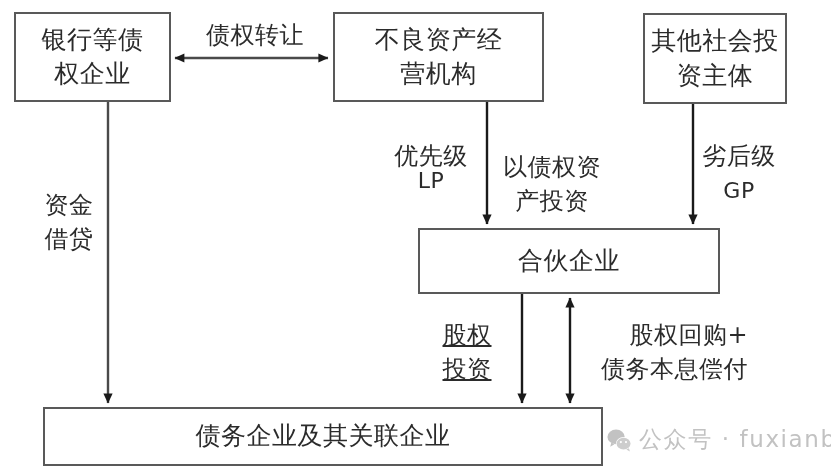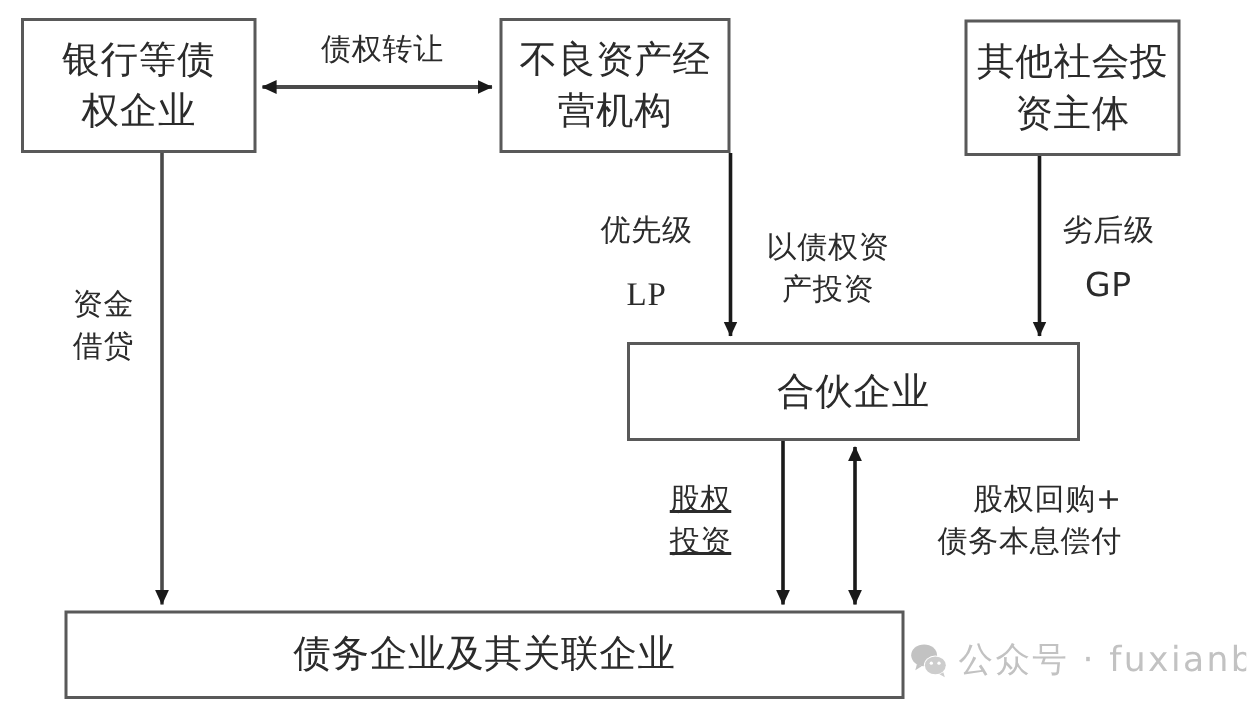--- a/index.html
+++ b/index.html
@@ -37,21 +37,21 @@
     letter-spacing: 0.5px;
     z-index: 2;
   }
   .node-text {
     display: block;
     width: 100%;
   }
   .edge-label {
     position: absolute;
     color: #2b2b2b;
-    font-size: 20px;
+    font-size: 24px;
     line-height: 1.42;
     letter-spacing: 0.5px;
     white-space: pre;
     text-align: center;
     z-index: 3;
     background: transparent;
   }
   .edge-label.latin {
     font-size: 22px;
   }
@@ -97,21 +97,21 @@
 
     <line x1="522" y1="294" x2="522" y2="403" stroke="#1a1a1a" stroke-width="2.4" marker-end="url(#arrowEnd)"></line>
 
     <line x1="570" y1="298" x2="570" y2="403" stroke="#1a1a1a" stroke-width="2.4" marker-start="url(#arrowStart)" marker-end="url(#arrowEnd)"></line>
   </svg>
 
   <div class="node" style="left:14px; top:12px; width:157px; height:90px;">
     <span class="node-text">银行等债<br>权企业</span>
   </div>
 
-  <div class="node" style="left:333px; top:12px; width:154px; height:90px;">
+  <div class="node" style="left:333px; top:12px; width:211px; height:90px;">
     <span class="node-text">不良资产经<br>营机构</span>
   </div>
 
   <div class="node" style="left:643px; top:13px; width:144px; height:91px;">
     <span class="node-text">其他社会投<br>资主体</span>
   </div>
 
   <div class="node" style="left:43px; top:407px; width:560px; height:59px;">
     <span class="node-text">债务企业及其关联企业</span>
   </div>
@@ -119,21 +119,21 @@
   <div class="node" style="left:418px; top:228px; width:302px; height:66px;">
     <span class="node-text">合伙企业</span>
   </div>
 
   <div class="edge-label" style="left:196px; top:18px; width:118px;">债权转让</div>
 
   <div class="edge-label" style="left:36px; top:188px; width:66px;">资金<br>借贷</div>
 
   <div class="edge-label" style="left:392px; top:139px; width:78px;">优先级</div>
 
-  <div class="edge-label latin" style="left:392px; top:180px; width:78px;font-family:Liberation Serif, serif;">LP</div>
+  <div class="edge-label latin" style="left:392px; top:165px; width:78px;">LP</div>
 
   <div class="edge-label" style="left:500px; top:139px; width:104px;margin-top:11px;">以债权资<br>产投资</div>
 
   <div class="edge-label" style="left:700px; top:139px; width:78px;">劣后级</div>
 
   <div class="edge-label latin" style="left:700px; top:175px; width:78px;">GP</div>
 
   <div class="edge-label" style="left:436px; top:318px; width:62px;text-decoration:underline;">股权<br>投资</div>
 
   <div class="edge-label" style="left:578px; top:318px; width:170px; text-align:right;">股权回购+<br>债务本息偿付</div>

